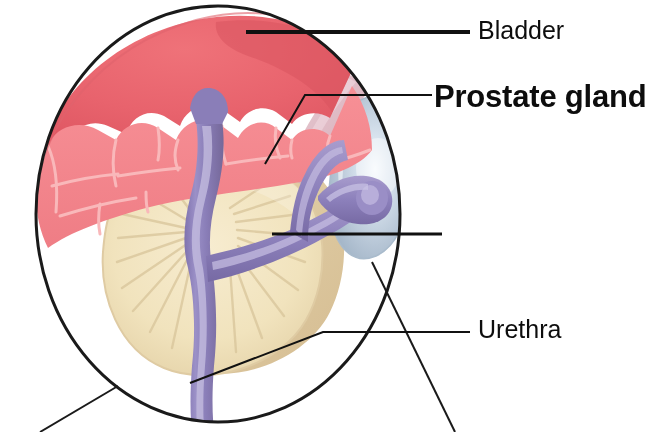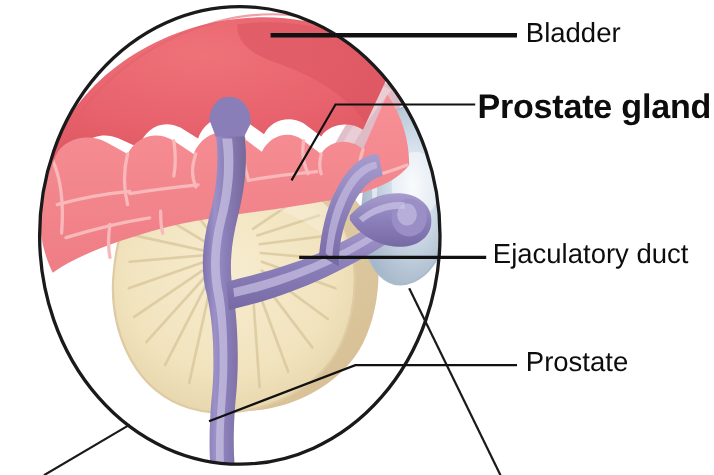--- a/index.html
+++ b/index.html
@@ -305,17 +305,16 @@
       <polyline id="leader-prostate" points="265,164 305,95 432,95" stroke-width="2"></polyline>
       <polyline id="leader-ejac" points="272,234 442,234" stroke-width="3"></polyline>
       <polyline id="leader-urethra" points="190,383 323,332 470,332" stroke-width="2"></polyline>
     </g>
   </svg>
 
   <div class="label-text label-regular" id="label-bladder" style="left: 478px; top: 18px; font-weight: 400;">Bladder</div>
 
   <div class="label-text label-bold" id="label-prostate" style="left: 434px; top: 81px; font-weight: 700;">Prostate gland</div>
 
-  <div class="label-text label-regular" id="label-ejac" style="left: 448px; top: 219px; font-weight: 400;">Ejaculatory duct</div>
-
-  <div class="label-text label-regular" id="label-urethra" style="left: 478px; top: 317px; font-weight: 400;">Prostate</div>
+
+  <div class="label-text label-regular" id="label-urethra" style="left: 478px; top: 317px; font-weight: 400;">Urethra</div>
 
 </div>
 
 </body></html>

